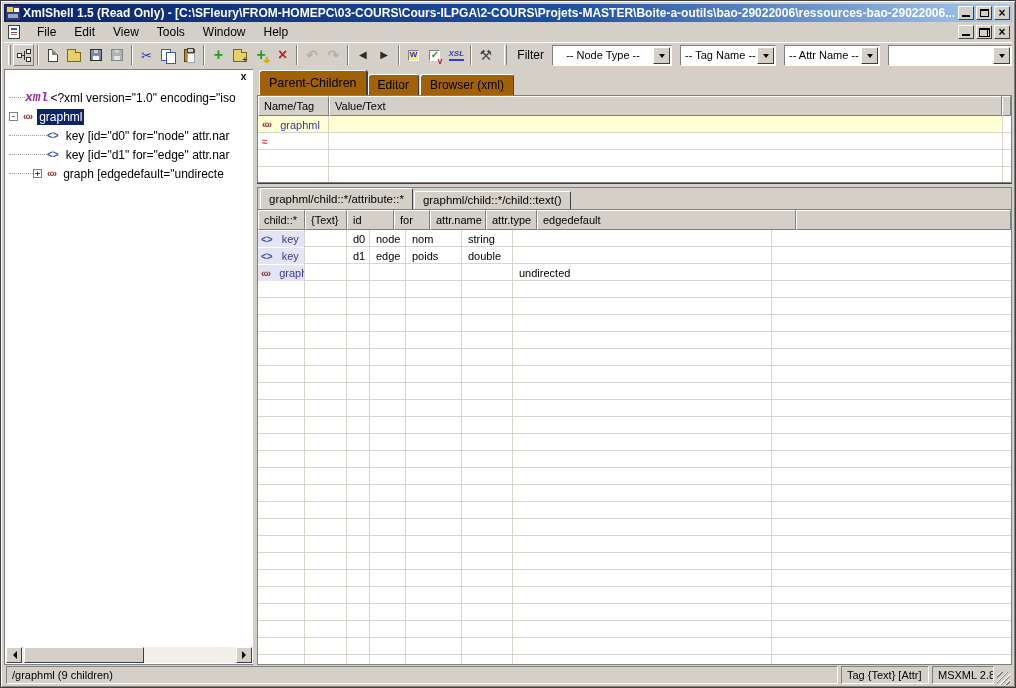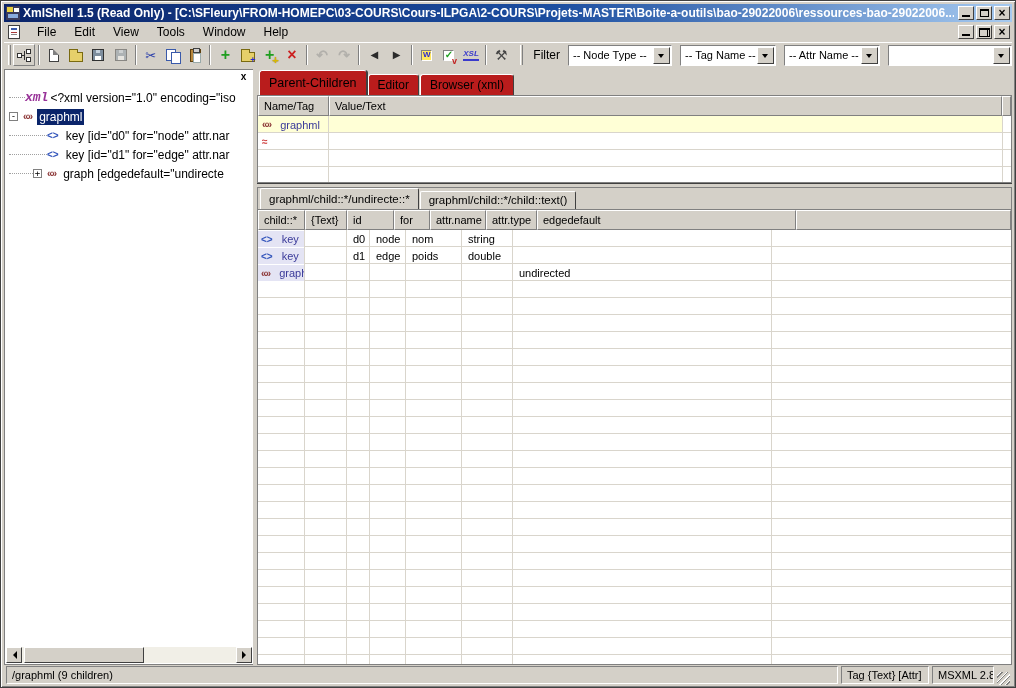--- a/index.html
+++ b/index.html
@@ -113,21 +113,21 @@
   .sarr-r { width:0; height:0; border:4px solid transparent; border-left:4px solid #000; margin-right:-3px; }
   .sthumb { width:120px; height:16px; background:#d4d0c8; border:1px solid; border-color:#fff #404040 #404040 #fff; margin-left:2px; }
   .strack { flex:1; }
   .hscroll .sbtn.right { margin-left:auto; }
 
   .vsplitter { position:absolute; left:249px; top:2px; width:4px; bottom:0; background:#d4d0c8; }
 
   
   .rightpanel { position:absolute; left:253px; top:0; right:0; bottom:0; }
   .maintabs { position:absolute; left:0; top:2px; right:0; height:26px; display:flex; align-items:flex-end; padding-left:2px; }
-  .tab { background:#b91c1c; border:1px solid; border-color:#fff #404040 #d4d0c8 #fff; border-bottom:none;
+  .tab { background:#a16207; border:1px solid; border-color:#fff #404040 #d4d0c8 #fff; border-bottom:none;
     border-radius:3px 3px 0 0; font-size:12px; padding:3px 9px 4px 9px; margin-right:1px; height:21px; color:#000; white-space:nowrap; }
   .tab.active { height:25px; padding-top:5px; font-size:12.5px; box-shadow:1px 0 0 #404040; }
 
   .pane-upper { position:absolute; left:0; top:28px; right:0; height:88px; background:#15803d; border:1px solid #808080; }
   .thead { display:flex; height:20px; background:#d4d0c8; }
   .hcell { background:#d4d0c8; border:1px solid; border-color:#fff #808080 #808080 #fff; height:20px;
     font-size:11px; display:flex; align-items:center; padding-left:5px; white-space:nowrap; overflow:hidden; }
   .pc-rows { position:absolute; left:0; top:20px; right:0; bottom:0; background:#fff;
     background-image:repeating-linear-gradient(to bottom, transparent 0 16px, #d9d5cc 16px 17px); }
   .vline { position:absolute; top:0; bottom:0; width:1px; background:#d9d5cc; z-index:2; }
@@ -286,21 +286,21 @@
         <span class="gl-xsl">XSL</span>
       </span>
     <span class="tbsep"></span>
     <span class="tb">
         <span class="glyph gl-hammer">⚒</span>
       </span>
 
     <span class="filterbar">
       <span class="grip-v"></span>
       <span class="filter-label">Filter</span>
-      <span class="dd" style="width:104px;">
+      <span class="dd" style="width:120px;text-align:center;">
         <span class="txt">-- Node Type --</span>
         <span class="btn">
             <span class="arr"></span>
           </span>
       </span>
       <span class="dd" style="width:96px;">
         <span class="txt">-- Tag Name --</span>
         <span class="btn">
             <span class="arr"></span>
           </span>
@@ -401,21 +401,21 @@
           </div>
           <span class="vline" style="left:70px"></span>
           <span class="vline" style="left:744px"></span>
         </div>
       </div>
 
       <div class="hsplitter"></div>
 
       <div class="pane-lower">
         <div class="xtabs">
-          <span class="xtab active">graphml/child::*/undirecte::*</span>
+          <span class="xtab active">graphml/child::*/attribute::*</span>
           <span class="xtab">graphml/child::*/child::text()</span>
         </div>
         <div class="attr-head">
           <span class="hcell" style="width:47px">child::*</span>
           <span class="hcell" style="width:42px">{Text}</span>
           <span class="hcell" style="width:47px">id</span>
           <span class="hcell" style="width:36px">for</span>
           <span class="hcell" style="width:56px">attr.name</span>
           <span class="hcell" style="width:51px">attr.type</span>
           <span class="hcell" style="width:259px">edgedefault</span>

